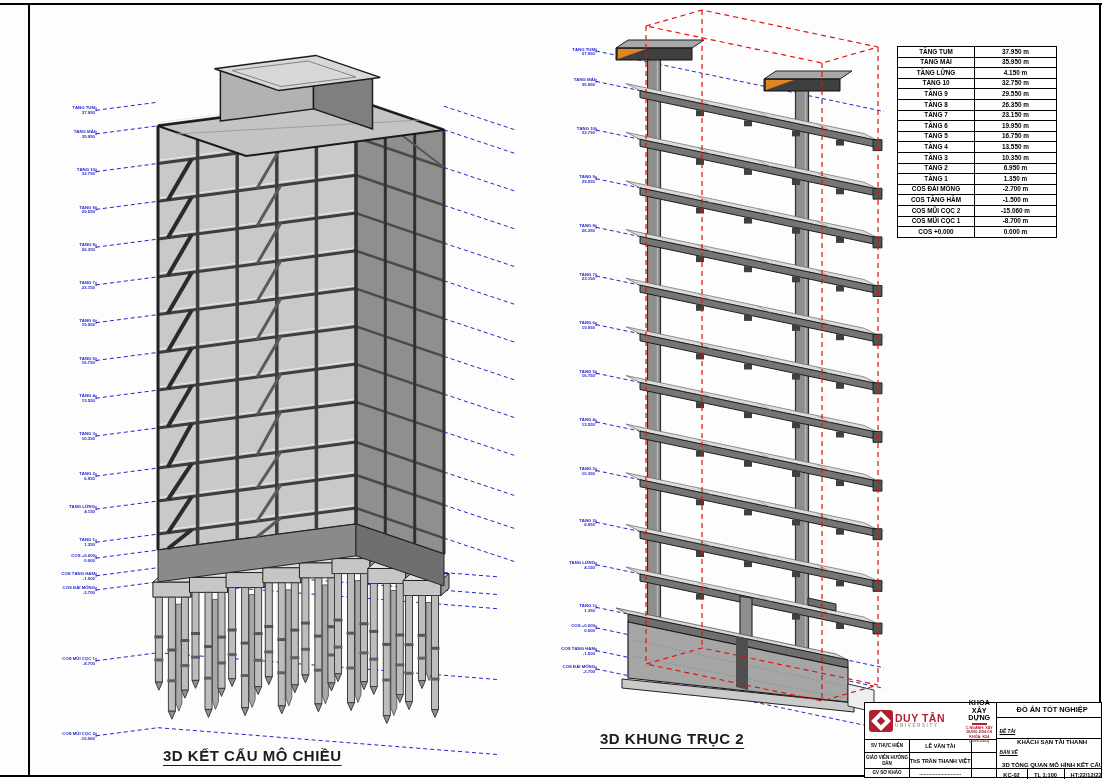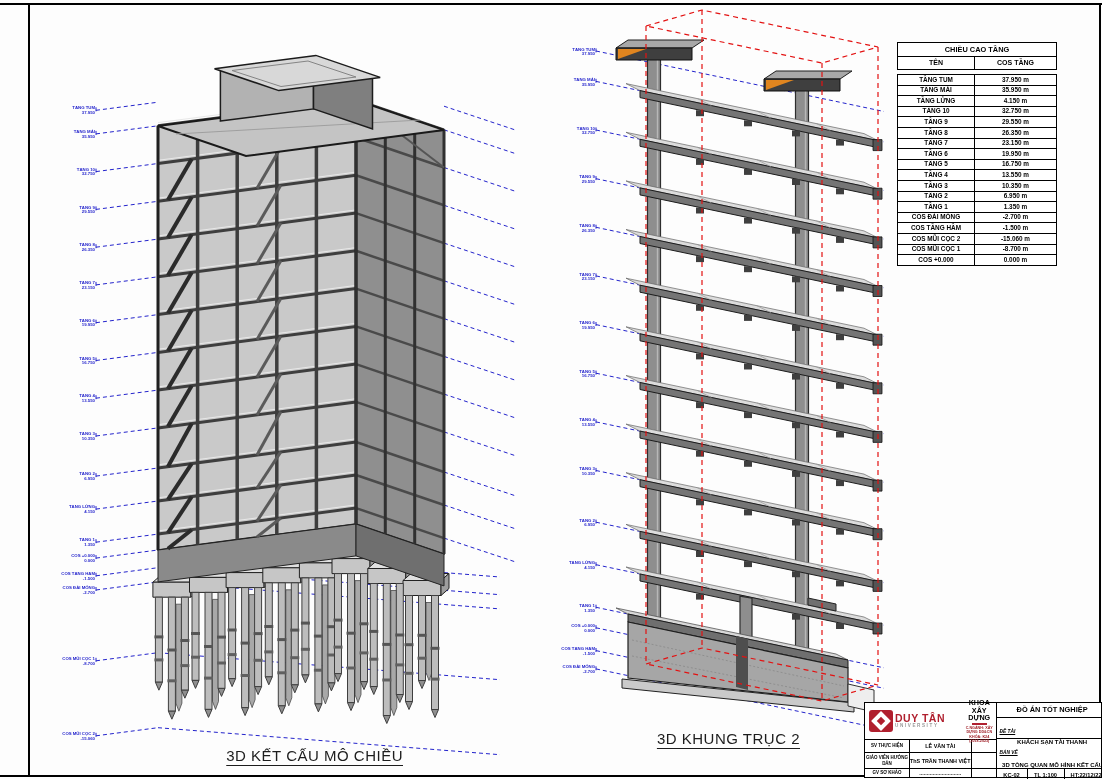--- a/index.html
+++ b/index.html
@@ -4,21 +4,21 @@
 <style>
   html,body{margin:0;padding:0}
   body{width:1102px;height:779px;background:#fdfdfd;position:relative;overflow:hidden;
        font-family:"Liberation Sans",sans-serif;color:#000}
   .frame{position:absolute;background:#000}
   #frame-top{left:0;top:3px;width:1102px;height:2px}
   #frame-left{left:28px;top:3px;width:2px;height:773px}
   #frame-bottom{left:0;top:775px;width:1102px;height:2px}
   #frame-right{left:1099px;top:3px;width:2px;height:773px}
   #scene{position:absolute;left:0;top:0}
-  .caption{position:absolute;font-weight:400;font-size:15px;color:#1d1d1d;text-align:right;
+  .caption{position:absolute;font-weight:700;font-size:15px;color:#1d1d1d;text-align:left;
            text-decoration:underline;text-underline-offset:4px;letter-spacing:.5px;white-space:nowrap}
   #capL{left:163px;top:747px;width:240px}
   #capR{left:600px;top:730px;width:200px}
 
   
   .lvl-table{position:absolute;left:897px;top:42px;width:160px;font-weight:700}
   .lt-box{border:1.4px solid #000;background:#fff}
   .lt-title{height:13px;line-height:13px;text-align:center;font-size:7.4px;border-bottom:1.1px solid #000}
   .lt-cols{display:flex;height:12px;line-height:12px;font-size:7px;text-align:center}
   .lt-cols .c1{width:76px;border-right:1.1px solid #000}
@@ -539,27 +539,20 @@
 
 <div class="frame" id="frame-top"></div>
 <div class="frame" id="frame-left"></div>
 <div class="frame" id="frame-bottom"></div>
 <div class="frame" id="frame-right"></div>
 
 <div class="caption" id="capL">3D KẾT CẤU MÔ CHIỀU</div>
 <div class="caption" id="capR">3D KHUNG TRỤC 2</div>
 
 <div class="lvl-table">
-  <div class="lt-box">
-    <div class="lt-title">CHIỀU CAO TẦNG</div>
-    <div class="lt-cols">
-      <div class="c1">TÊN</div>
-      <div class="c2">COS TẦNG</div>
-    </div>
-  </div>
   <div class="lt-gap"></div>
   <table>
     <tbody>
 
     <tr>
         <td class="n">TẦNG TUM</td>
         <td>37.950 m</td>
       </tr>
         <tr>
         <td class="n">TẦNG MÁI</td>

